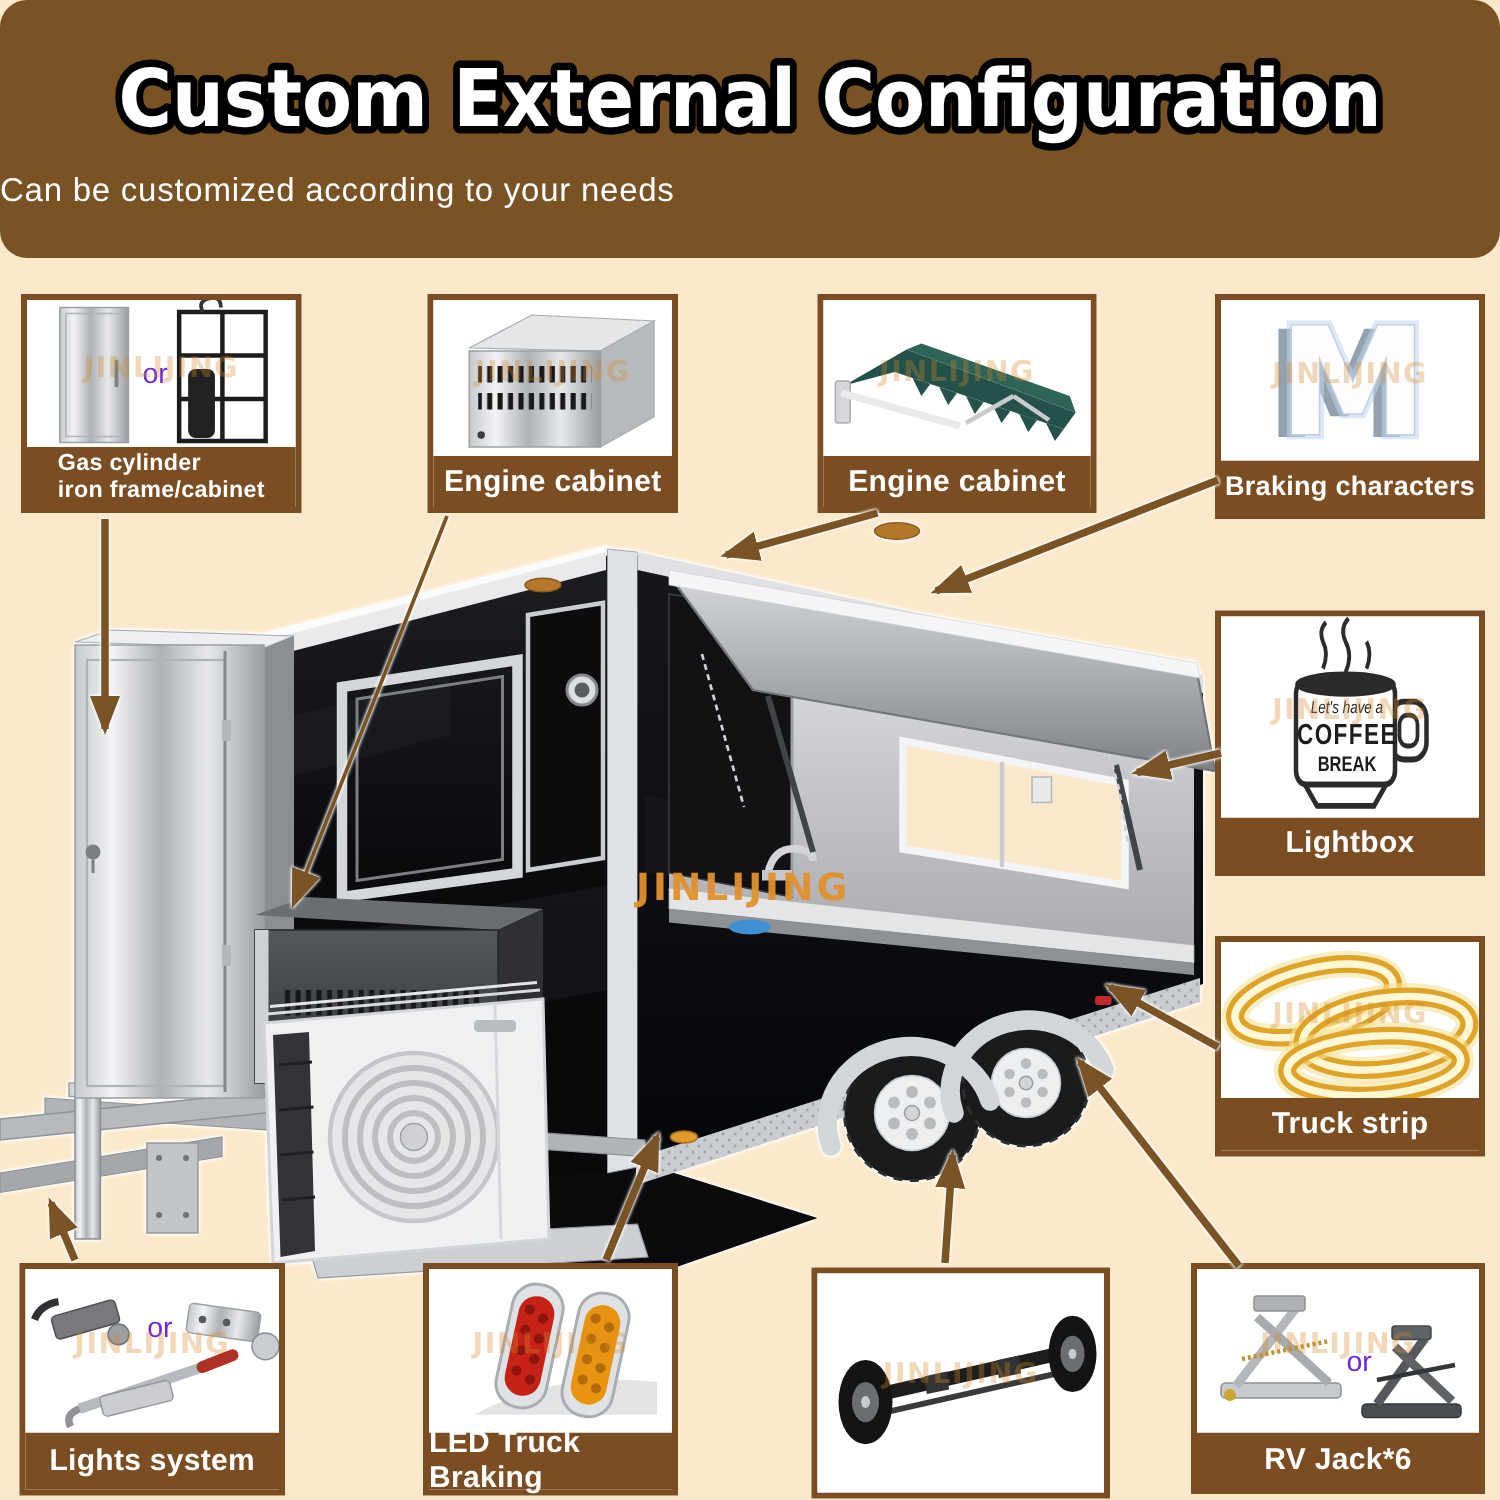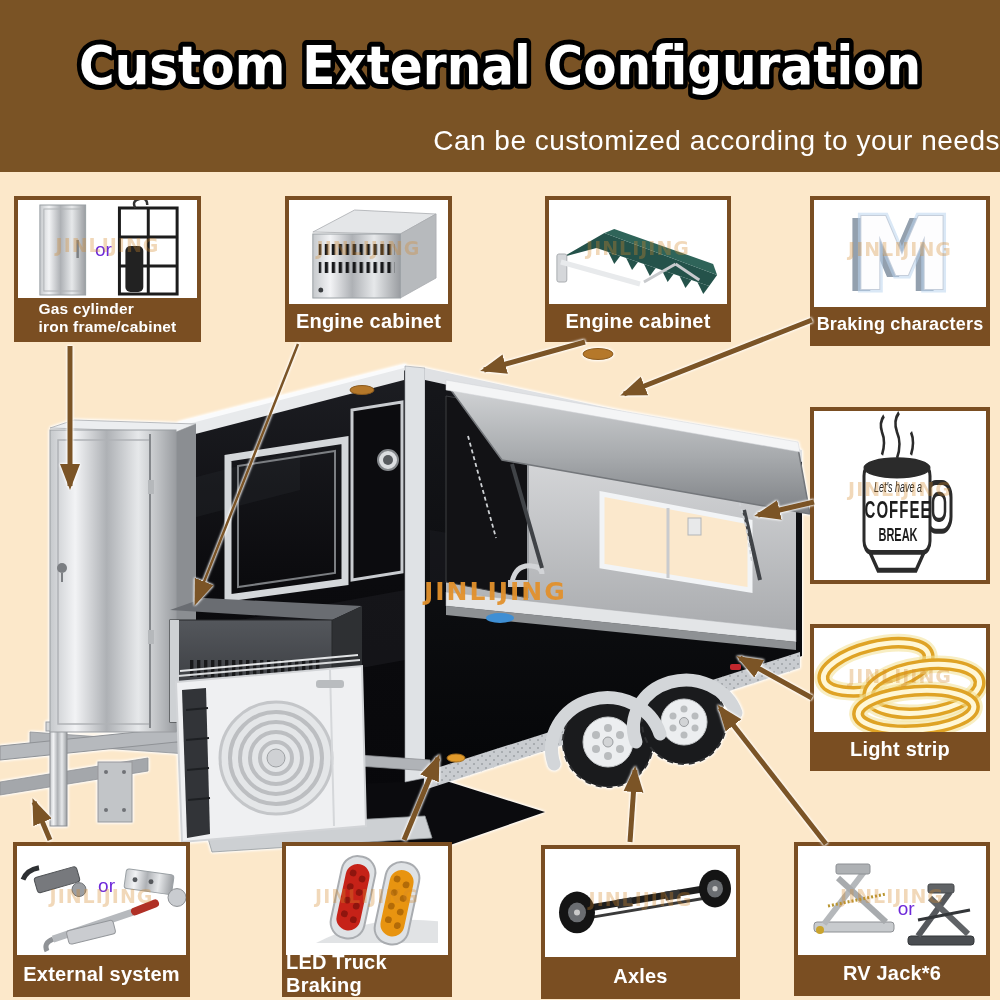--- a/index.html
+++ b/index.html
@@ -6,24 +6,24 @@
     --banner:#7a5325;
     --bg:#fce8ca;
     --border:#7a4e22;
     --arrow:#7b5426;
   }
   html,body{margin:0;padding:0;}
   body{font-family:"Liberation Sans",sans-serif;background:#fff;}
   #canvas{position:relative;width:1000px;height:1000px;background:var(--bg);overflow:hidden;}
 
   
-  .banner{position:absolute;left:0;top:0;width:1000px;height:172px;background:var(--banner);z-index:4;}
+  .banner{position:absolute;left:0;top:0;width:1000px;height:172px;background:var(--banner);z-index:4;border-radius:18px;}
   .banner .title-svg{position:absolute;left:0;top:0;}
-  .subtitle{position:absolute;left:0;top:125px;width:100%;text-align:right;color:#fff;
-    font-size:28px;letter-spacing:.5px;}
+  .subtitle{position:absolute;left:0;top:114px;width:100%;text-align:left;color:#fff;
+    font-size:22px;letter-spacing:.5px;}
 
   
   .callout{position:absolute;border:4px solid var(--border);background:#fff;display:flex;
     flex-direction:column;box-sizing:border-box;z-index:3;}
   .art{flex:1;position:relative;overflow:hidden;background:#fff;}
   .art > svg{position:absolute;inset:0;width:100%;height:100%;}
   .clabel{background:var(--border);color:#fff;display:flex;align-items:center;justify-content:center;
     font-weight:bold;font-size:20px;letter-spacing:.2px;flex:0 0 auto;}
   .two-line{white-space:pre-line;font-size:15.5px;line-height:1.15;text-align:left;}
   .wm{position:absolute;left:50%;top:46%;transform:translate(-50%,-50%);font-family:"DejaVu Sans",sans-serif;
@@ -327,20 +327,21 @@
           <path d="M68,27 q4,-8 0,-14 q-3,-6 2,-10"></path>
           <path d="M83,29 q5,-9 0,-16 q-4,-7 2,-12"></path>
           <path d="M97,27 q4,-8 0,-14"></path>
         </g>
         <text x="84" y="50" text-anchor="middle" font-size="9" font-style="italic" fill="#222">Let's have a</text>
         <text x="84" y="66" text-anchor="middle" font-size="15" font-weight="bold" fill="#1d1d1d" letter-spacing="1">COFFEE</text>
         <text x="84" y="80" text-anchor="middle" font-size="11" font-weight="bold" fill="#1d1d1d">BREAK</text>
       </svg>
       <span class="wm">JINLIJING</span>
     </div>
+    <div class="clabel" style="height:35px">Lightbox</div>
   </div>
 
   <div class="callout" style="left:810px;top:624px;width:180px;height:147px">
     <div class="art">
       <svg viewBox="0 0 172 106" preserveAspectRatio="none">
         <g transform="rotate(-14 62 40)">
           <ellipse cx="62" cy="40" rx="54" ry="22" fill="none" stroke="#f4e29b" stroke-width="18" opacity=".6"></ellipse>
           <ellipse cx="62" cy="40" rx="54" ry="22" fill="none" stroke="#dfa325" stroke-width="12"></ellipse>
           <ellipse cx="62" cy="40" rx="54" ry="22" fill="none" stroke="#fff7d6" stroke-width="5"></ellipse>
         </g>
@@ -350,21 +351,21 @@
           <ellipse cx="110" cy="62" rx="56" ry="24" fill="none" stroke="#fff7d6" stroke-width="5"></ellipse>
         </g>
         <g transform="rotate(-4 102 84)">
           <ellipse cx="102" cy="84" rx="58" ry="20" fill="none" stroke="#f4e29b" stroke-width="18" opacity=".6"></ellipse>
           <ellipse cx="102" cy="84" rx="58" ry="20" fill="none" stroke="#dfa325" stroke-width="12"></ellipse>
           <ellipse cx="102" cy="84" rx="58" ry="20" fill="none" stroke="#fff7d6" stroke-width="5"></ellipse>
         </g>
       </svg>
       <span class="wm">JINLIJING</span>
     </div>
-    <div class="clabel" style="height:35px">Light strip</div>
+    <div class="clabel" style="height:35px">Truck strip</div>
   </div>
 
   <div class="callout" style="left:794px;top:842px;width:196px;height:154px">
     <div class="art">
       <svg viewBox="0 0 188 109" preserveAspectRatio="none">
         <g>
           <rect x="16" y="76" width="80" height="10" rx="3" fill="#c8cbce" stroke="#8d9094"></rect>
           <line x1="26" y1="78" x2="66" y2="26" stroke="#b5b8bb" stroke-width="6"></line>
           <line x1="88" y1="76" x2="40" y2="32" stroke="#a8abae" stroke-width="6"></line>
           <line x1="30" y1="60" x2="88" y2="48" stroke="#b89530" stroke-width="3" stroke-dasharray="2 2"></line>
@@ -398,21 +399,20 @@
           <circle cx="32" cy="64" r="3" fill="#c9c9c9"></circle>
         </g>
         <g>
           <ellipse cx="170" cy="40" rx="16" ry="19" fill="#141414"></ellipse>
           <ellipse cx="170" cy="40" rx="8" ry="9" fill="#6a6d71"></ellipse>
           <circle cx="170" cy="40" r="2.6" fill="#c9c9c9"></circle>
         </g>
       </svg>
       <span class="wm">JINLIJING</span>
     </div>
-    <div class="clabel" style="height:38px">Axles</div>
   </div>
 
   <div class="callout" style="left:282px;top:842px;width:170px;height:155px">
     <div class="art">
       <svg viewBox="0 0 162 110" preserveAspectRatio="none">
         <path d="M30,98 Q85,68 152,76 L152,98 Z" fill="#d9dcdf" opacity=".8"></path>
         <g transform="rotate(12 68 52)">
           <rect x="50" y="10" width="34" height="84" rx="16" fill="#dfe2e5" stroke="#a9acb0" stroke-width="2"></rect>
           <rect x="55" y="18" width="24" height="68" rx="12" fill="#c62218"></rect>
           <g fill="#8e150e">
@@ -463,21 +463,21 @@
         <g>
           <line x1="36" y1="94" x2="118" y2="66" stroke="#b6b9bd" stroke-width="7"></line>
           <rect x="50" y="80" width="48" height="14" rx="3" fill="#caccd0" stroke="#94979b" transform="rotate(-14 74 87)"></rect>
           <line x1="118" y1="66" x2="138" y2="58" stroke="#b03026" stroke-width="8" stroke-linecap="round"></line>
           <path d="M36,94 q-10,4 -6,12" stroke="#8f9296" stroke-width="5" fill="none"></path>
         </g>
       </svg>
       <span class="or" style="left:48%;top:27%">or</span>
       <span class="wm">JINLIJING</span>
     </div>
-    <div class="clabel" style="height:38px">External system</div>
+    <div class="clabel" style="height:38px">Lights system</div>
   </div>
 
   <svg class="arrows" width="1000" height="1000">
     <g stroke="#7b5426" fill="none">
       <line x1="70" y1="346" x2="70" y2="486" stroke-width="5" marker-end="url(#ah)"></line>
       <line x1="298" y1="344" x2="196" y2="602" stroke-width="2.5" marker-end="url(#ah)"></line>
       <line x1="585" y1="342" x2="484" y2="370" stroke-width="5" marker-end="url(#ah)"></line>
       <line x1="812" y1="320" x2="624" y2="394" stroke-width="5" marker-end="url(#ah)"></line>
       <line x1="814" y1="502" x2="758" y2="515" stroke-width="5" marker-end="url(#ah)"></line>
       <line x1="812" y1="698" x2="740" y2="658" stroke-width="5" marker-end="url(#ah)"></line>

